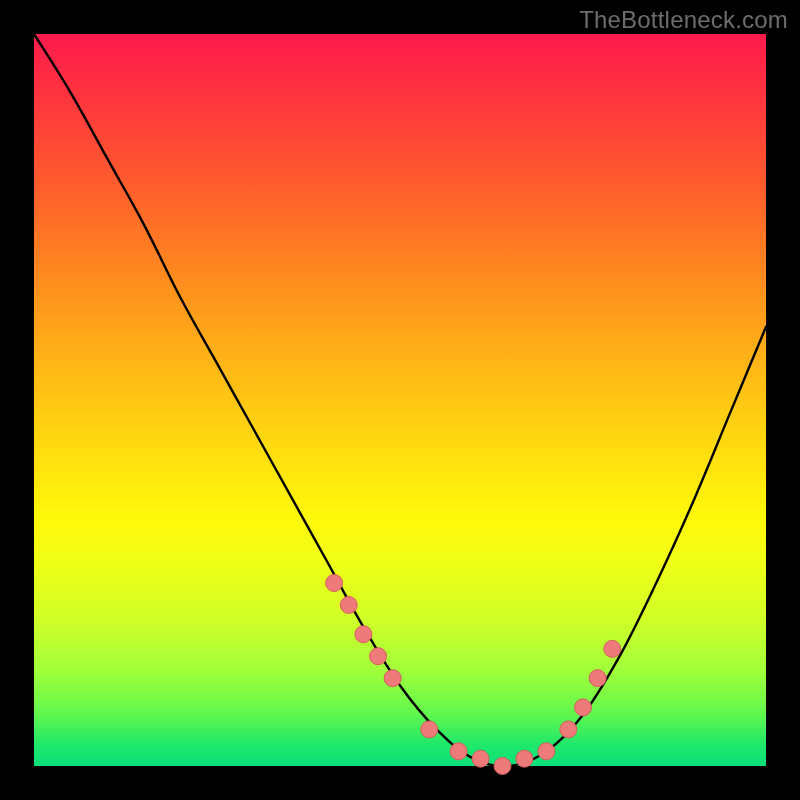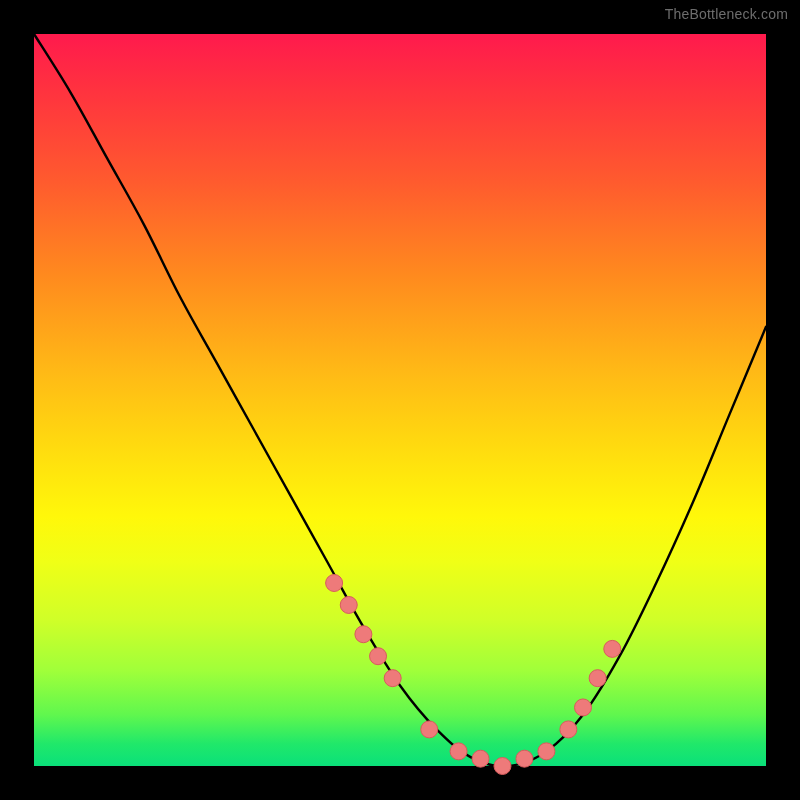--- a/index.html
+++ b/index.html
@@ -39,21 +39,21 @@
       #60f74e 93%,
       #20e86a 97%,
       #0ae07a 100%
     );
   }
   .watermark {
     position: absolute;
     top: 6px;
     right: 12px;
     color: #6d6d6d;
-    font-size: 14px;
+    font-size: 24px;
     letter-spacing: 0.2px;
     user-select: none;
     font-weight: 500;
   }
   svg.overlay {
     position: absolute;
     left: 0;
     top: 0;
     width: 732px;
     height: 732px;

